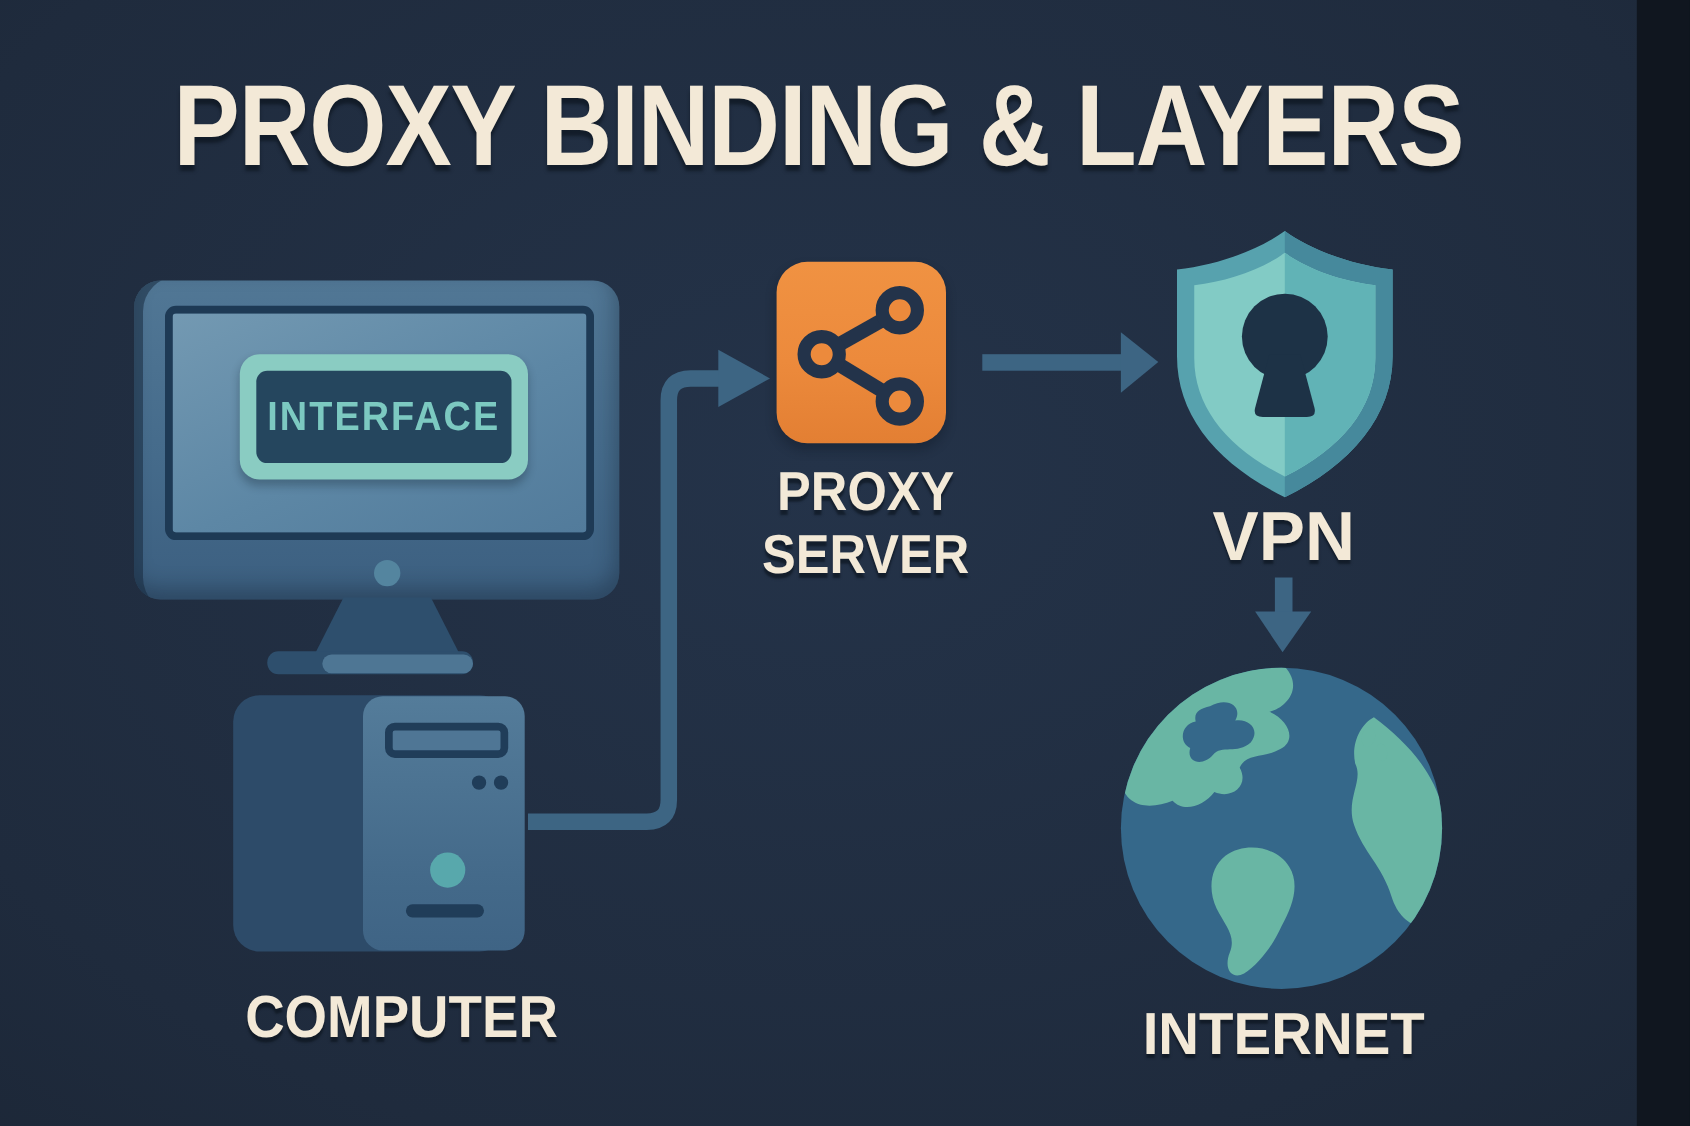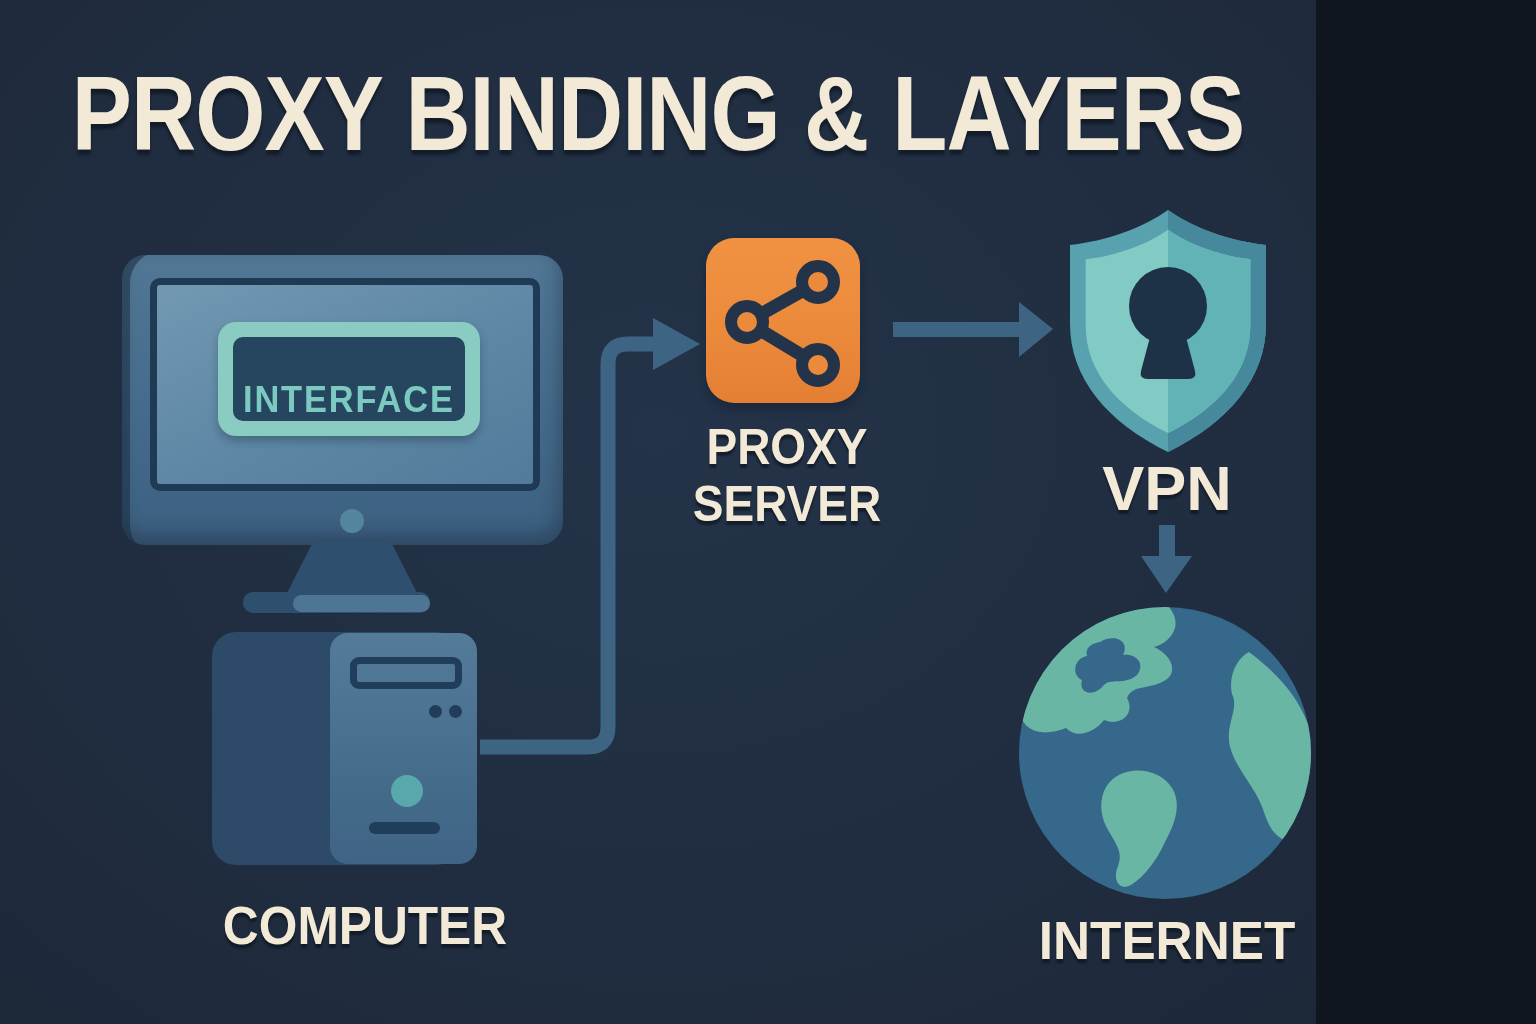--- a/index.html
+++ b/index.html
@@ -1,19 +1,19 @@
 <!DOCTYPE html>
 <html><head>
 <meta charset="utf-8">
 <style>
   * { margin: 0; padding: 0; box-sizing: border-box; }
   html, body { background: #10161f; }
   .canvas {
     position: relative;
-    width: 1316px; height: 1024px;
+    width: 1488px; height: 1024px;
     overflow: hidden;
     font-family: "Liberation Sans", "DejaVu Sans", sans-serif;
     background: radial-gradient(120% 125% at 50% 42%, #243349 0%, #1f2b3d 50%, #1a2433 78%, #151e2b 100%);
     padding-left: 23px;
   }
   .title {
     position: absolute; left: 0; right: 0; top: 58px;
     text-align: center;
     font-size: 97px; font-weight: 700; letter-spacing: -1px;
     color: #f3e9d7;
@@ -46,21 +46,21 @@
     background: linear-gradient(155deg, #7399b2 0%, #5d87a5 55%, #527b9b 100%);
   }
   .iface-frame {
     position: absolute; left: 218px; top: 322px; width: 262px; height: 114px;
     border-radius: 18px; background: #8accc2;
     box-shadow: 0 5px 8px rgba(12,24,36,0.28);
   }
   .iface-inner {
     position: absolute; left: 233px; top: 337px; width: 232px; height: 84px;
     border-radius: 10px; background: #25465e;
-    display: flex; align-items: flex-end; justify-content: center;
+    display: flex; align-items: center; justify-content: center;
   }
   .iface-text {
     color: #7cc9c1; font-size: 37px; font-weight: 700; letter-spacing: 2px;
     transform: scaleX(0.93); white-space: nowrap;
   }
   .bezel-dot { position: absolute; left: 340px; top: 509px; width: 24px; height: 24px; border-radius: 50%; background: #54859f; }
   .stand-neck {
     position: absolute; left: 286px; top: 543px; width: 132px; height: 52px;
     background: #2e4f6d; clip-path: polygon(20% 0, 80% 0, 100% 100%, 0 100%);
   }

